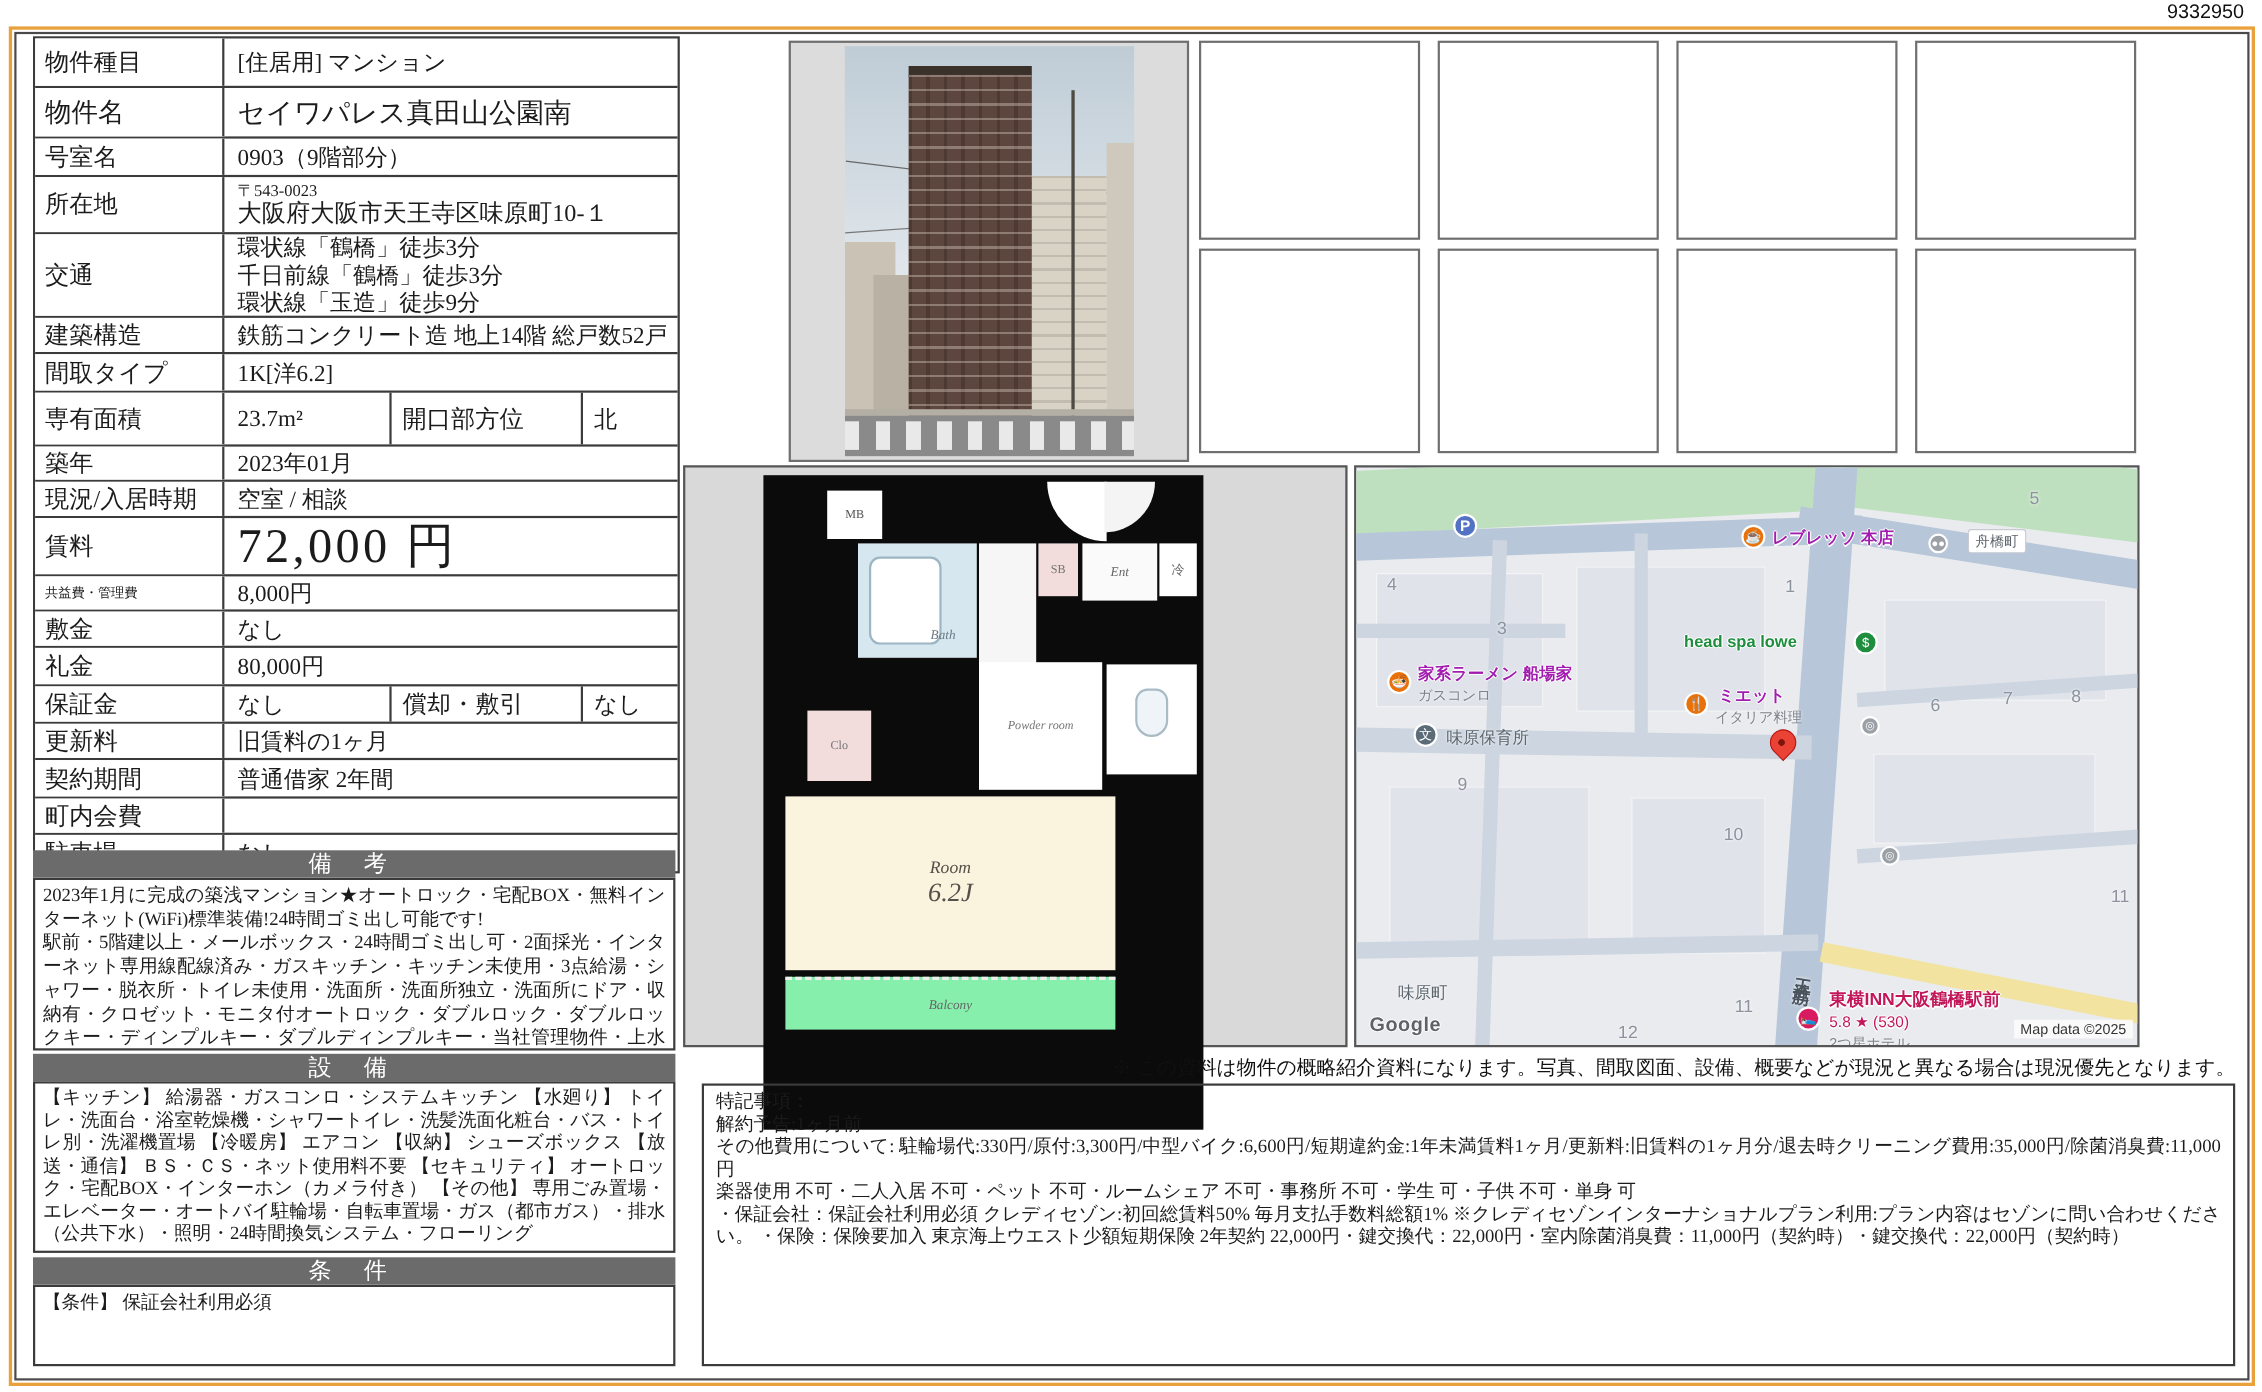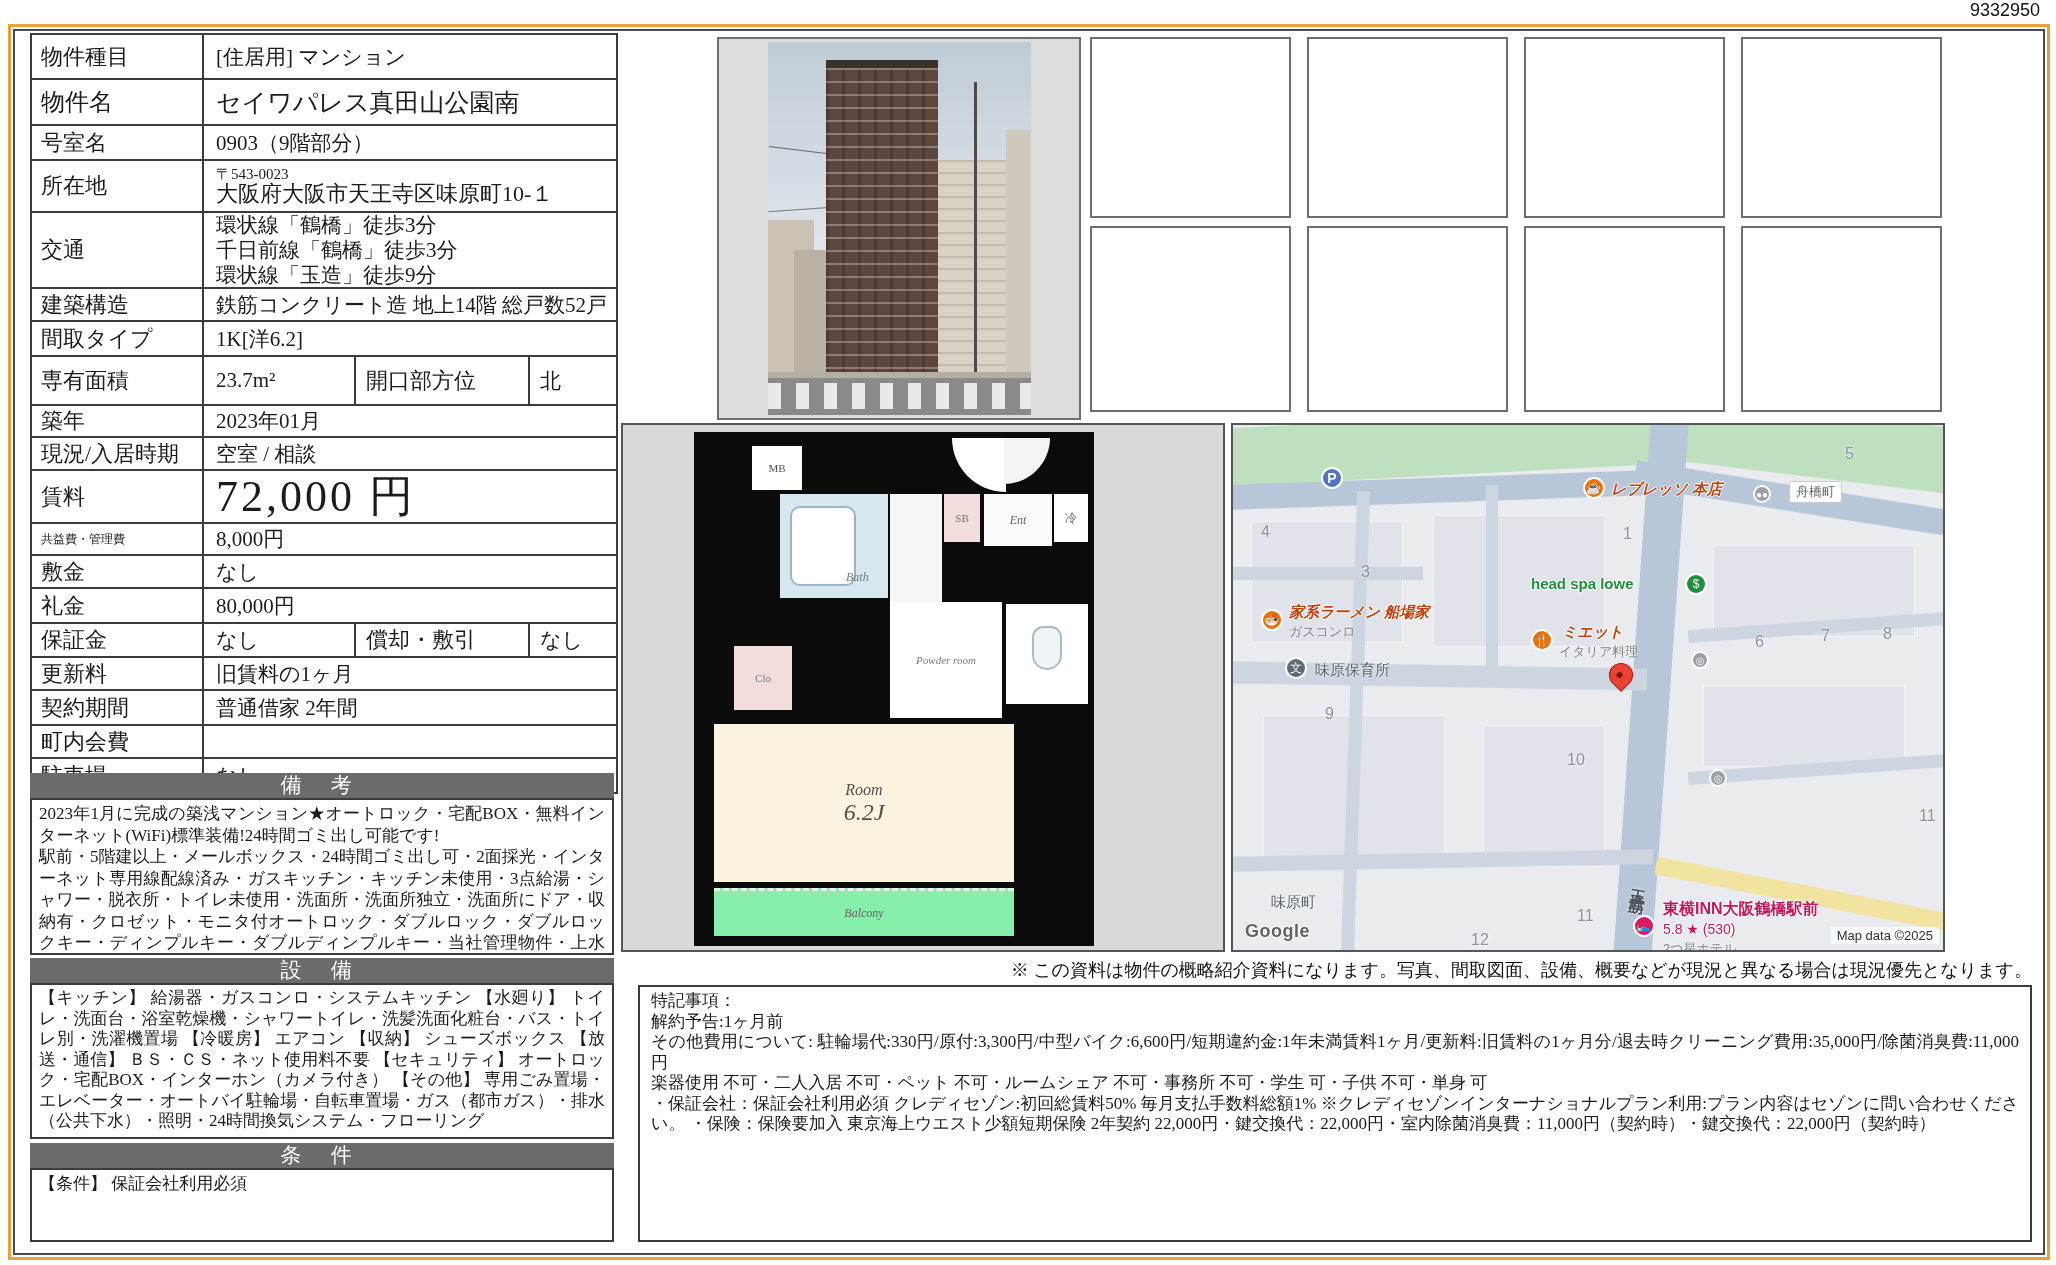--- a/index.html
+++ b/index.html
@@ -53,21 +53,21 @@
   .road{left:0;top:336px;width:263px;height:37px;background:#8a8a8a;}
   .cross{left:0;top:341px;width:263px;height:26px;background:
      repeating-linear-gradient(90deg,#e9e9e9 0 13px,rgba(0,0,0,0) 13px 28px);}
   .walk{left:0;top:330px;width:263px;height:6px;background:#b3afa4;}
 
   .gridbox{position:absolute;border:2px solid #6f6f6f;background:#fff;width:201px;box-sizing:border-box;}
 
   
   .planbox{position:absolute;left:621px;top:423px;width:604px;height:529px;border:2px solid #565656;
     background:#d9d9d9;box-sizing:border-box;}
-  .plan{position:absolute;left:71px;top:7px;width:400px;height:514px;background:#0b0b0b;overflow:hidden;}
+  .plan{position:absolute;left:71px;top:7px;width:400px;height:595px;background:#0b0b0b;overflow:hidden;}
   .plan *{position:absolute;box-sizing:border-box;font-family:"Liberation Serif",serif;}
   .fan1{left:258px;top:6px;width:54px;height:54px;background:#fff;border-radius:0 0 0 100%;}
   .fan2{left:310px;top:6px;width:46px;height:46px;background:#f4f4f4;border-radius:0 0 100% 0;}
   .mb{left:58px;top:14px;width:50px;height:44px;background:#fff;font-size:11px;color:#555;
       display:flex;align-items:center;justify-content:center;}
   .bath{left:86px;top:62px;width:108px;height:104px;background:#d6e7f0;}
   .tub{left:10px;top:12px;width:66px;height:80px;background:#fff;border:2px solid #9db6c4;border-radius:10px;}
   .bath-lab{left:66px;top:76px;font-style:italic;font-size:12px;color:#6b7b85;}
   .sb{left:250px;top:62px;width:36px;height:48px;background:#f2dcdc;font-size:11px;color:#777;
       display:flex;align-items:center;justify-content:center;}
@@ -91,21 +91,21 @@
 
   
   .mapbox{position:absolute;left:1231px;top:423px;width:714px;height:529px;border:2px solid #565656;
     background:#e9ebef;overflow:hidden;box-sizing:border-box;font-family:"Liberation Sans",sans-serif;}
   .mapbox .rd{position:absolute;background:#b7c6d8;}
   .mapbox .rd2{position:absolute;background:#ccd5e0;}
   .green{position:absolute;background:#bfe0bf;}
   .yellow{position:absolute;background:#f3e3a0;}
   .blk{position:absolute;background:#e0e4ea;border:1px solid #f4f5f7;}
   .mnum{position:absolute;color:#8d939e;font-size:16px;text-shadow:0 0 3px #fff;}
-  .mplace{position:absolute;color:#c2410c;font-size:15px;font-weight:bold;text-shadow:-1px 0 #fff,1px 0 #fff,0 1px #fff,0 -1px #fff;white-space:nowrap;font-style:italic;}
+  .mplace{position:absolute;color:#a21caf;font-size:15px;font-weight:bold;text-shadow:-1px 0 #fff,1px 0 #fff,0 1px #fff,0 -1px #fff;white-space:nowrap;}
   .msub{position:absolute;color:#7e8389;font-size:13px;text-shadow:0 0 3px #fff;white-space:nowrap;}
   .mgray{position:absolute;color:#5d666e;font-size:15px;text-shadow:0 0 3px #fff;white-space:nowrap;}
   .mgreen{position:absolute;color:#1e8e3e;font-size:15px;font-weight:bold;text-shadow:-1px 0 #fff,1px 0 #fff,0 1px #fff,0 -1px #fff;white-space:nowrap;}
   .mpink{position:absolute;color:#c2185b;font-size:16px;font-weight:bold;text-shadow:-1px 0 #fff,1px 0 #fff,0 1px #fff,0 -1px #fff;white-space:nowrap;}
   .icn{position:absolute;width:22px;height:22px;border-radius:50%;color:#fff;font-size:12px;display:flex;
        align-items:center;justify-content:center;border:2px solid #fff;box-sizing:border-box;}
   .icn.orange{background:#e8710a;}
   .icn.greenc{background:#1e8e3e;}
   .icn.blue{background:#5472c4;font-weight:bold;font-size:14px;}
   .icn.slate{background:#5b6b77;}

